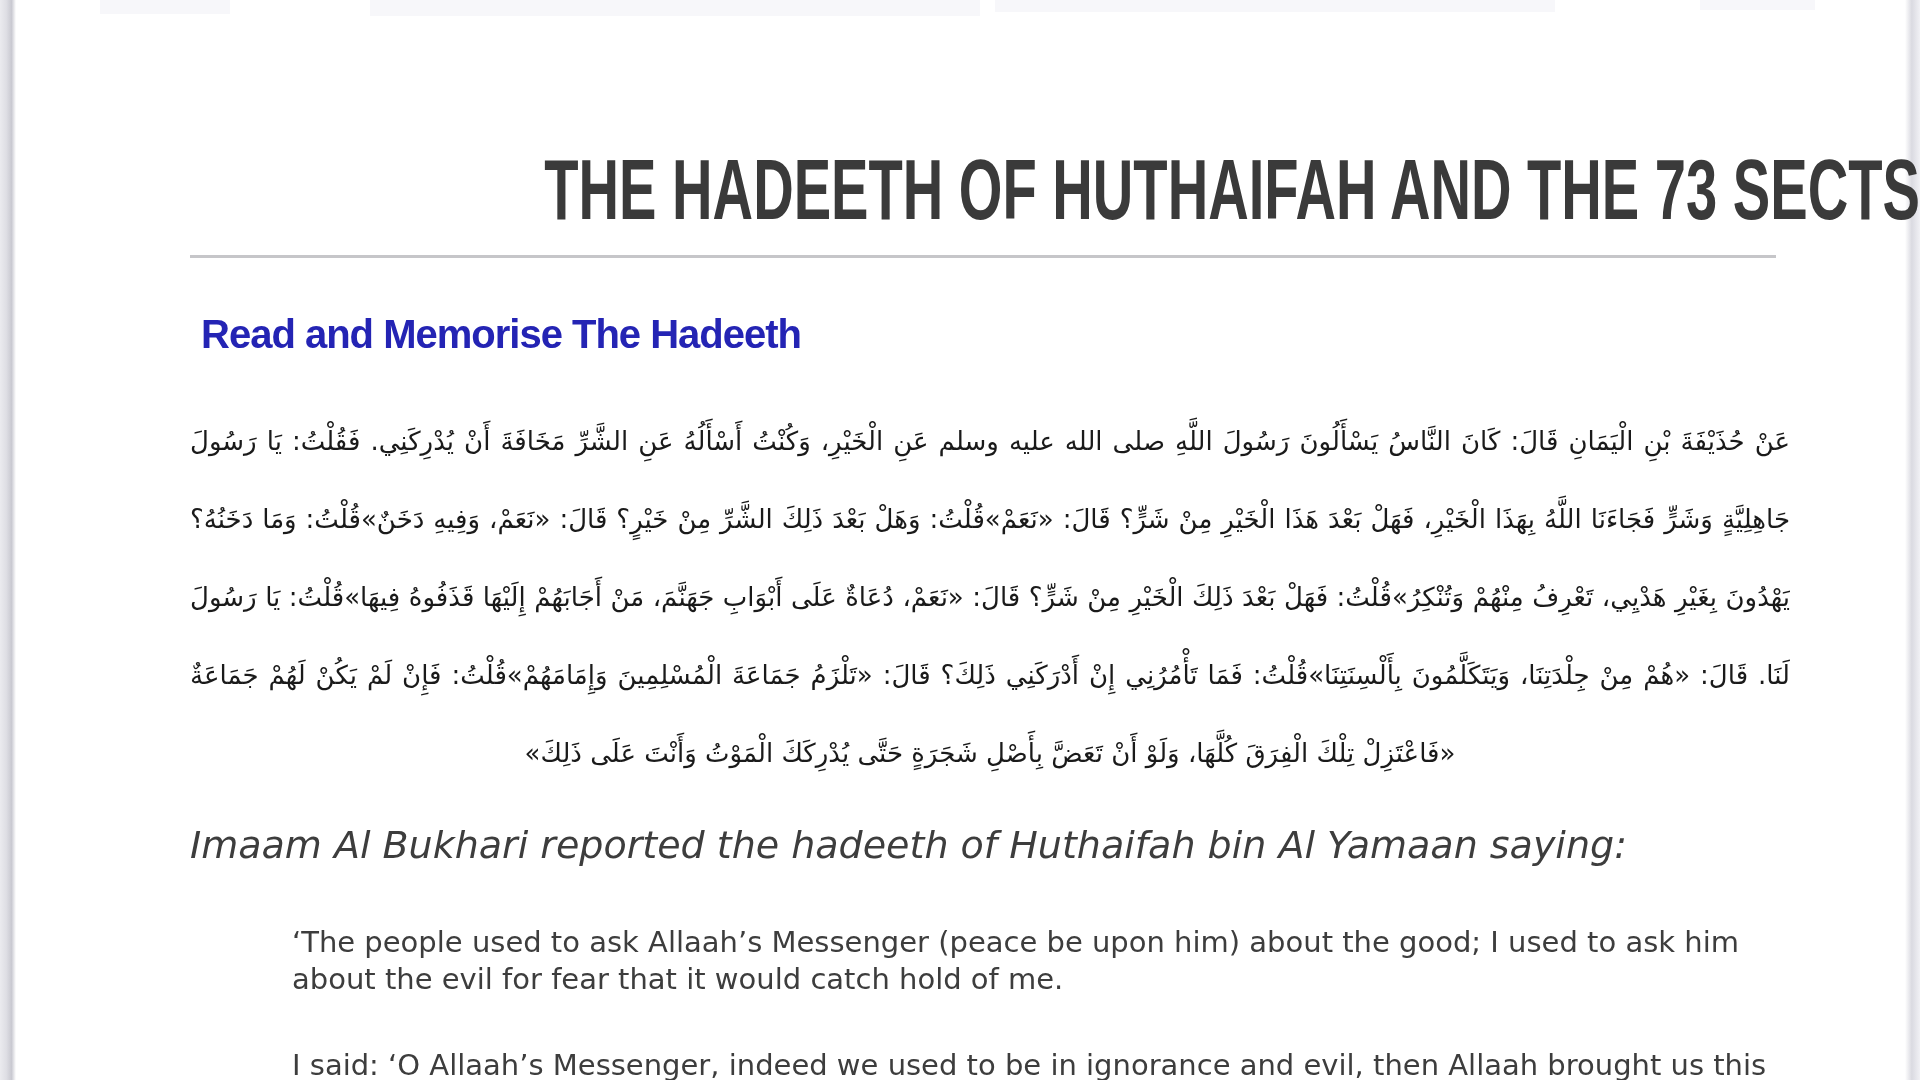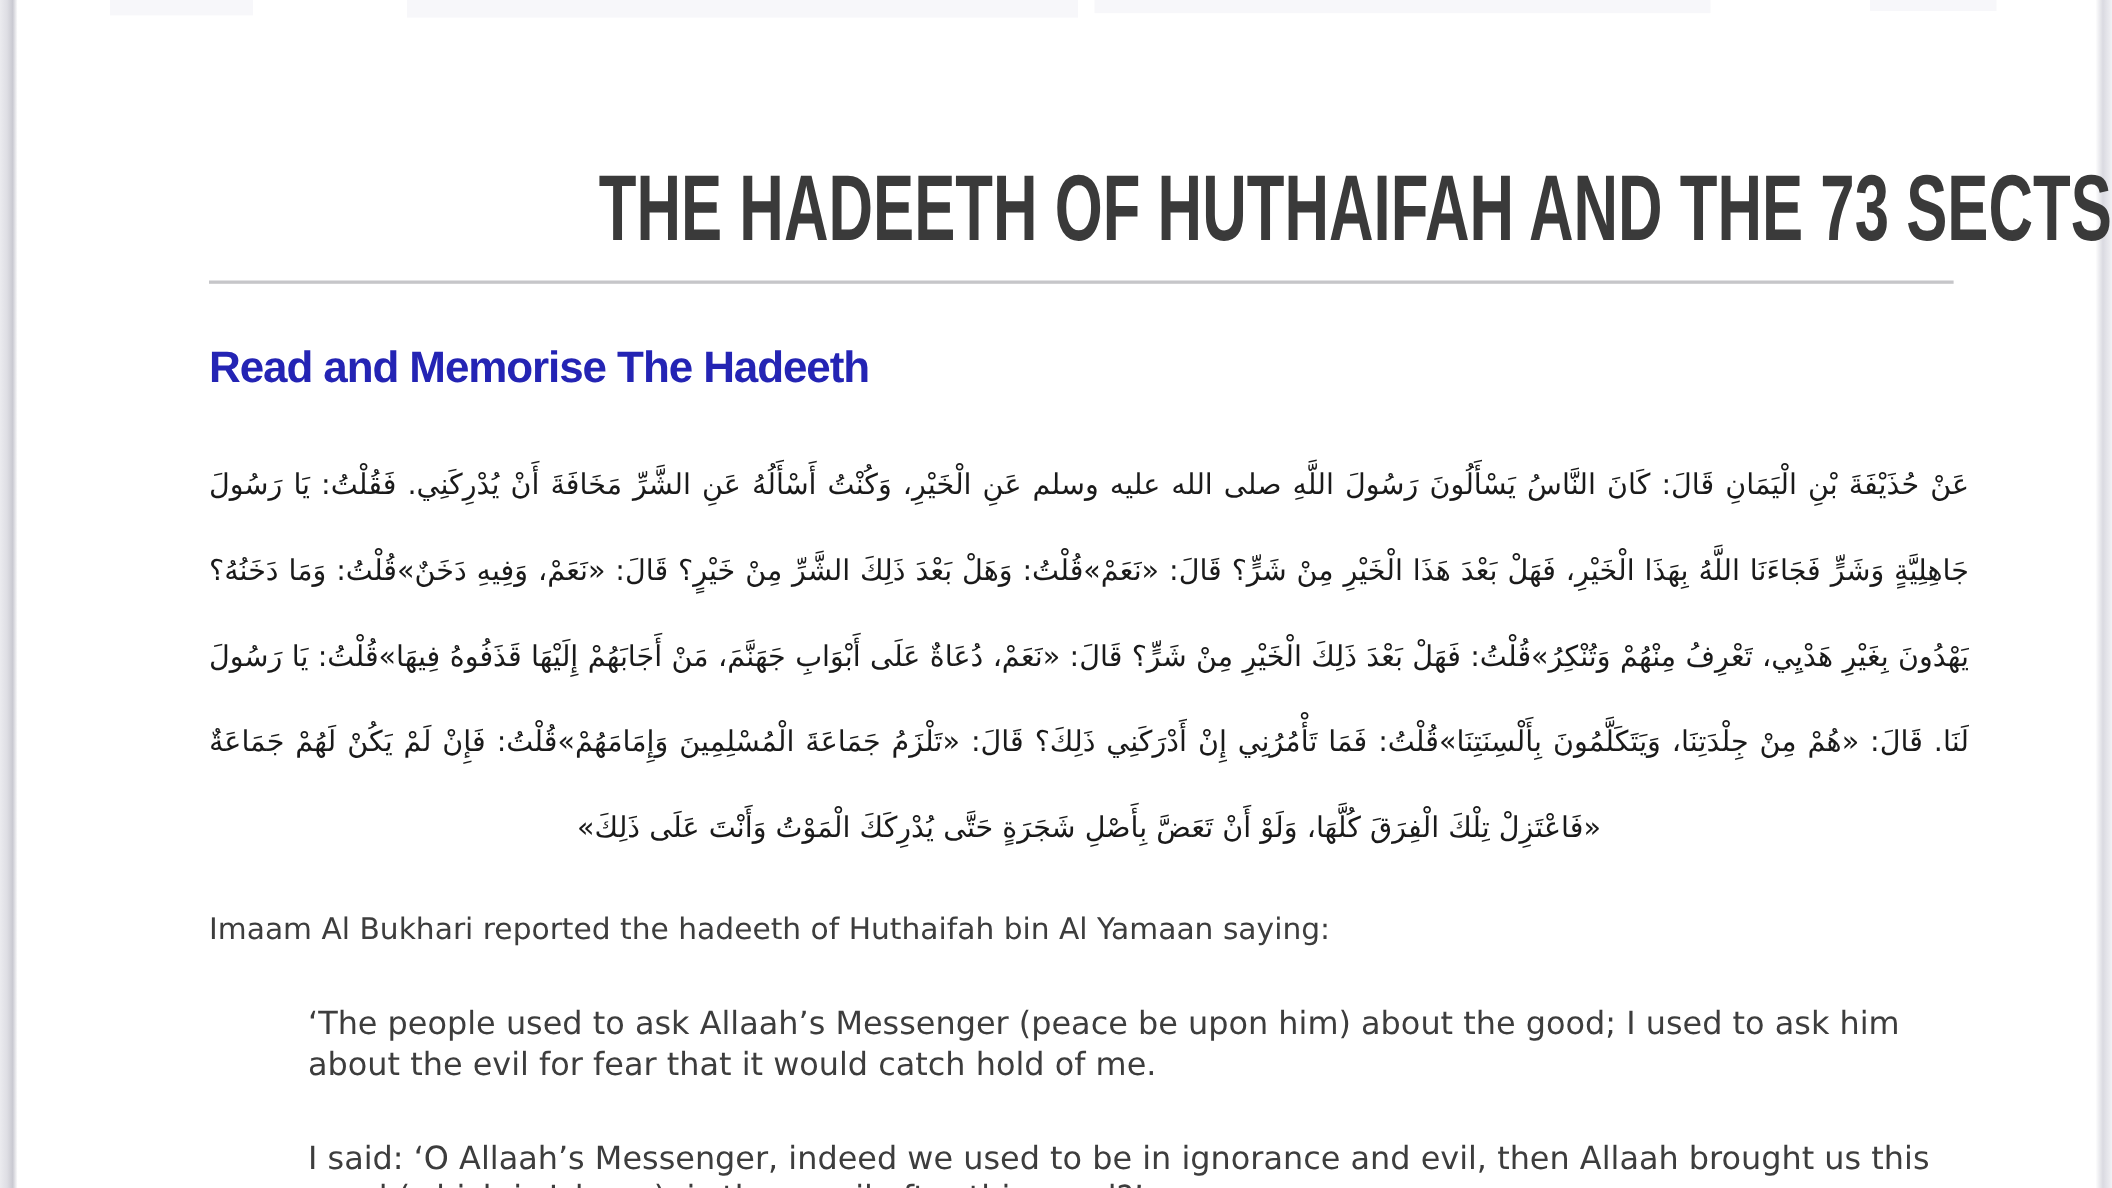--- a/index.html
+++ b/index.html
@@ -45,21 +45,21 @@
     color: var(--title-gray, #3a3a3a);
     transform: scaleX(0.66);
     transform-origin: center;
     letter-spacing: 0;
   }
   .rule {
     position: absolute; top: 255px; left: 0; width: 1586px; height: 3px;
     background: var(--rule-gray, #c6c6c9);
   }
   .section-heading {
-    position: absolute; top: 310px; left: 0; margin: 0;
+    position: absolute; top: 310px; left: 11px; margin: 0;
     font-family: "Liberation Sans", sans-serif;
     font-weight: 700;
     font-size: 40px;
     line-height: 1.2;
     letter-spacing: -1px;
     color: var(--heading-blue, #2424b4);
   }
   .arabic {
     position: absolute; top: 402px; left: 0; width: 1600px;
     direction: rtl;
@@ -73,25 +73,26 @@
     text-align: justify;
     text-align-last: justify;
     overflow: hidden;
   }
   .aline.last {
     text-align: center;
     text-align-last: center;
   }
   .intro {
     position: absolute; top: 827px; left: 0; margin: 0;
-    font-size: 27px; line-height: 37px;
+    font-size: 38px; line-height: 37px;
     color: var(--body-gray, #3d3d3d);
+    font-style: italic;
   }
   .quote {
-    position: absolute; left: 90px; width: 1505px; margin: 0;
+    position: absolute; left: 90px; width: 1505px; margin: 12px;
     font-size: 29px; line-height: 37px;
     color: var(--body-gray, #3d3d3d);
   }
   .quote.q1 { top: 912px; }
   .quote.q2 { top: 1036px; line-height: 35px; }
 </style>
 </head>
 <body>
 
 <div class="edge-left"></div>

